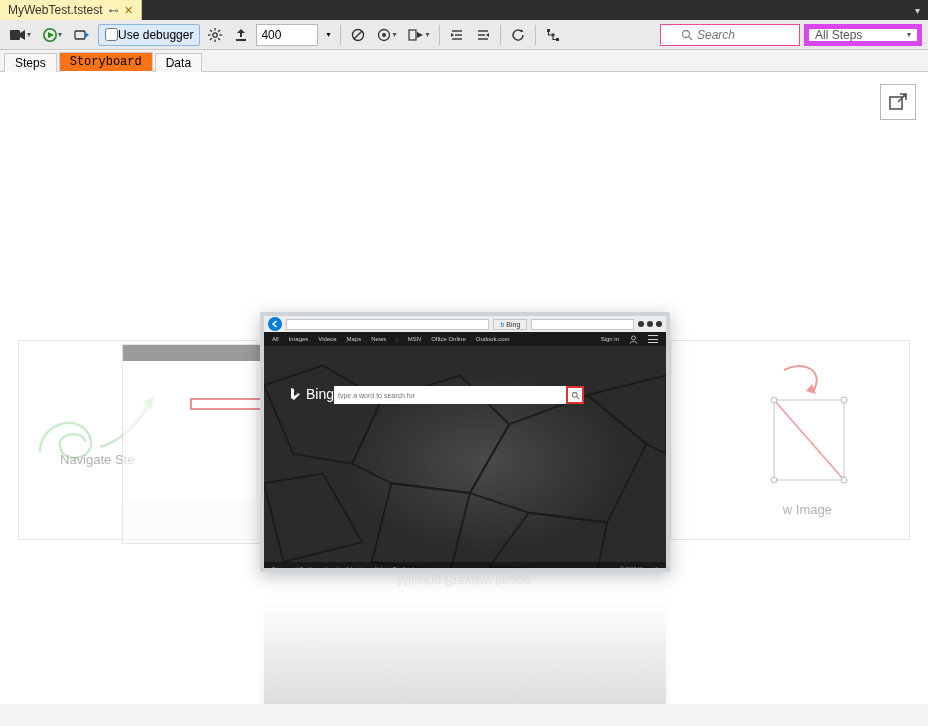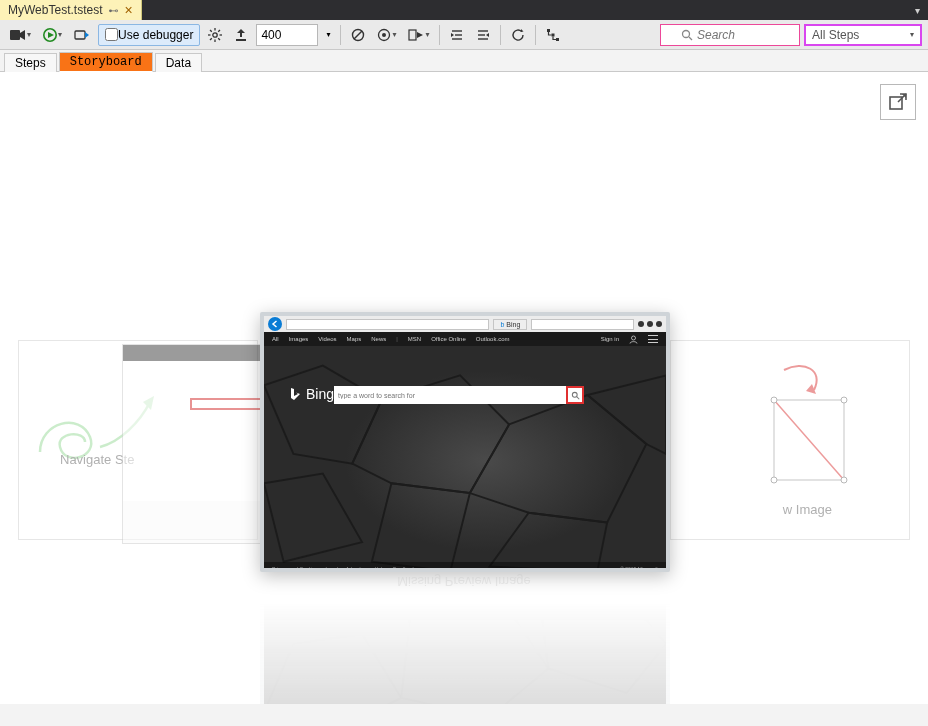--- a/index.html
+++ b/index.html
@@ -18,21 +18,21 @@
   .tb-btn { display:inline-flex; align-items:center; justify-content:center; height:22px; min-width:22px; padding:0 3px; border:1px solid transparent; background:transparent; cursor:pointer; border-radius:2px; color:#333; }
   .tb-sep { width:1px; height:20px; background:#c0c0c0; margin:0 2px; }
   .tb-dropdown-caret { font-size:8px; margin-left:1px; color:#555; }
   .tb-checkbox { display:inline-flex; align-items:center; height:22px; padding:0 6px; border:1px solid #8bb7e3; background:#dcebfb; cursor:pointer; border-radius:2px; }
   .tb-checkbox input { margin:0; }
   .tb-numbox { width:62px; height:22px; border:1px solid #b7b7b7; padding:0 4px; font-size:12px; }
   .tb-numbox-caret { font-size:8px; padding:0 4px; cursor:pointer; }
   .tb-search { flex:0 0 140px; height:22px; border:1px solid #ec4899; display:flex; align-items:center; padding:0 20px; background:#fff; }
   .tb-search svg { flex-shrink:0; }
   .tb-search input { border:none; outline:none; font-size:12px; font-style:italic; color:#888; width:100%; margin-left:4px; }
-  .tb-filter { width:118px; height:22px; border:2px solid #d946ef; display:flex; align-items:center; justify-content:space-between; padding:0 6px; background:#fff; cursor:pointer; font-size:12px; color:#555; }
+  .tb-filter { width:118px; height:22px; border:5px solid #d946ef; display:flex; align-items:center; justify-content:space-between; padding:0 6px; background:#fff; cursor:pointer; font-size:12px; color:#555; }
 
   .toolbar-spacer-flex { flex:1; }
 
   
   .subtabs { display:flex; align-items:flex-end; background:#f3f3f3; height:22px; border-bottom:1px solid #c9c9c9; padding-left:4px; gap:2px; }
   .subtab { padding:2px 10px; border:1px solid #c9c9c9; border-bottom:none; background:#f7f7f7; font-size:12px; cursor:pointer; position:relative; top:1px; }
   .subtab.active { background:#f97316; border-bottom:1px solid #fff;font-family:Liberation Mono, monospace; }
 
   
   .storyboard { position:relative; background:#fff; height:632px; overflow:hidden; }

